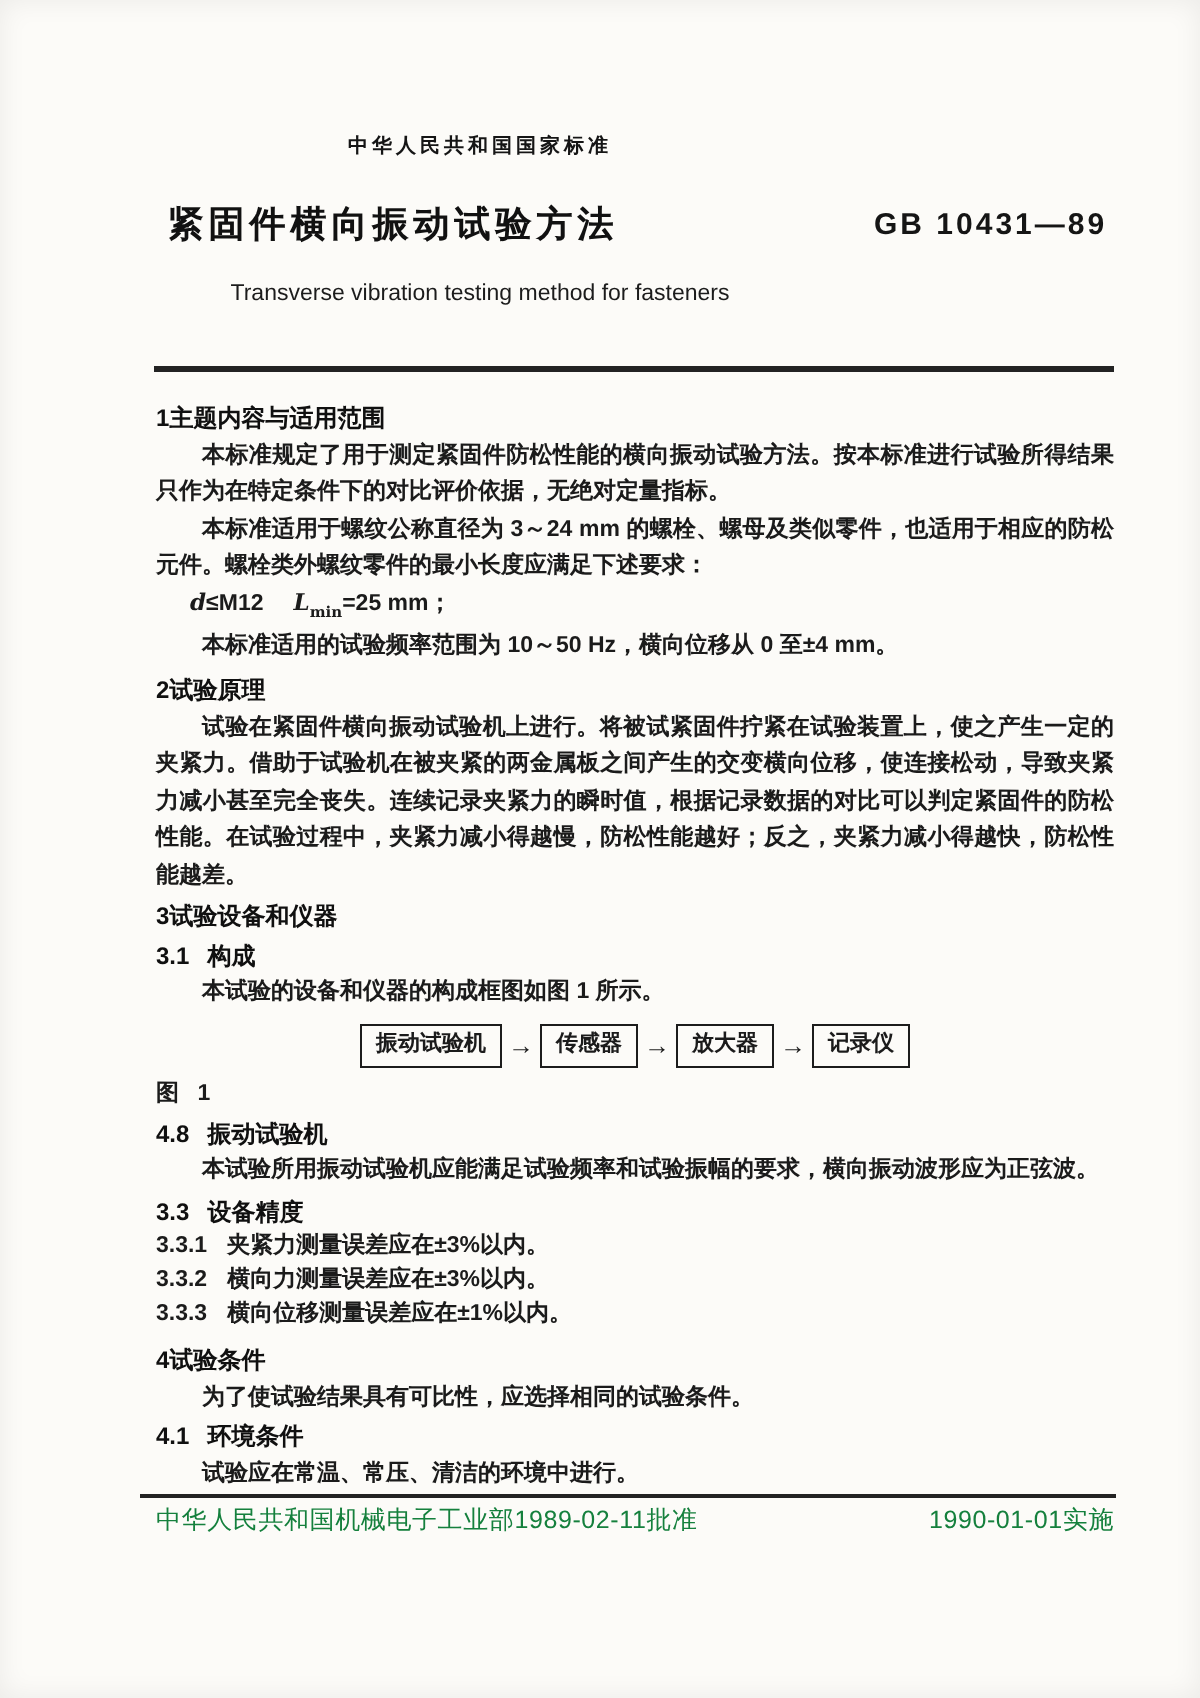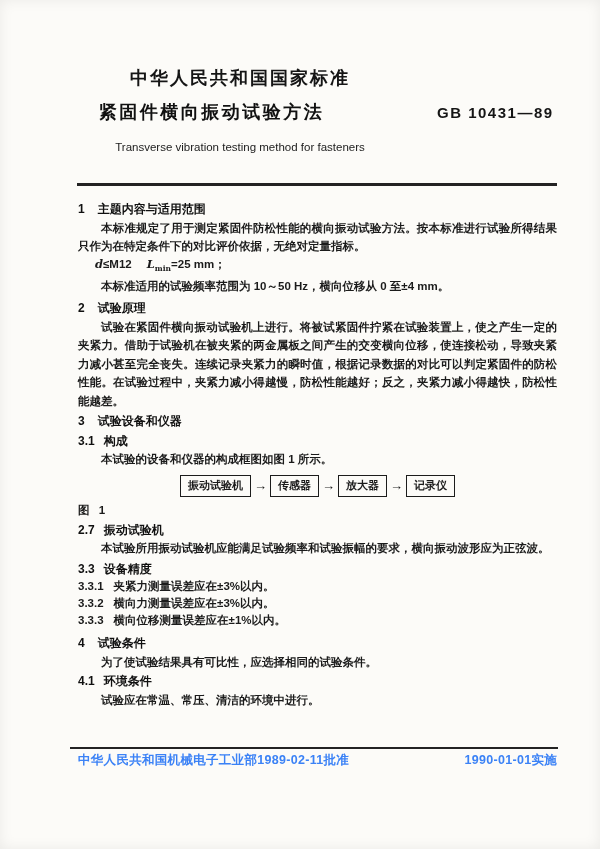--- a/index.html
+++ b/index.html
@@ -13,25 +13,25 @@
     width:600px;height:849px;
     background:#fcfbf8;
     color:#1a1a1a;
     overflow:hidden;
     box-shadow:inset 0 0 14px rgba(0,0,0,0.07);
   }
   
   .std-label{
     position:absolute;top:66px;left:0;width:480px;
     text-align:center;
-    font-size:18px;font-weight:bold;letter-spacing:2px;
+    font-size:10px;font-weight:bold;letter-spacing:2px;
     color:#151515;
   }
   .doc-title{
-    position:absolute;top:100px;left:16px;width:391px;
+    position:absolute;top:100px;left:1px;width:391px;
     text-align:center;
     font-size:18px;font-weight:bold;letter-spacing:2.5px;
     color:#111;
   }
   .doc-code{
     position:absolute;top:104px;left:437px;
     font-size:15px;font-weight:bold;letter-spacing:1.5px;
     color:#151515;
   }
   .subtitle-en{
@@ -47,21 +47,21 @@
   
   .doc-body{
     position:absolute;top:197px;left:78px;width:479px;
     font-size:11.5px;line-height:18.5px;
     font-weight:600;
     text-align:justify;
     color:#1b1b1b;
   }
   .sec-head{font-size:12px;font-weight:bold;color:#101010;line-height:18.5px;}
   .sec-head .num{display:inline-block;}
-  .sec-head .ht{margin-left:13px;}
+  .sec-head .ht{}
   .sec-head.sub .ht{margin-left:9px;}
   .mt1{margin-top:1px;}.mt2{margin-top:2px;}.mt3{margin-top:3px;}
   .mt4{margin-top:4px;}.mt5{margin-top:5px;}
   p.body-p{margin:0;text-indent:2em;}
   .spec-line{
     line-height:17px;padding-left:17px;
     font-weight:600;
   }
   .var{font-family:"DejaVu Serif", serif;font-style:italic;font-weight:bold;}
   .spec-line .lvar{margin-left:15px;}
@@ -93,41 +93,42 @@
     letter-spacing:3px;
   }
   
   .foot-rule{
     position:absolute;top:747px;left:70px;width:488px;height:2px;
     background:#232323;
   }
   .doc-footer{
     position:absolute;top:752px;left:78px;width:479px;
     display:flex;justify-content:space-between;
-    font-size:12.5px;font-weight:bold;color:#3b82f6;
+    font-size:12.5px;font-weight:normal;color:#15803d;
     letter-spacing:0.3px;
   }
 </style>
 </head>
 <body>
 
 <div class="page">
 
   <div class="std-label">中华人民共和国国家标准</div>
   <div class="doc-title">紧固件横向振动试验方法</div>
   <div class="doc-code">GB 10431—89</div>
   <div class="subtitle-en">Transverse vibration testing method for fasteners</div>
   <div class="head-rule"></div>
 
   <div class="doc-body">
 
     <div class="sec-head mt3">
       <span class="num">1</span><span class="ht">主题内容与适用范围</span>
     </div>
     <p class="body-p mt2">本标准规定了用于测定紧固件防松性能的横向振动试验方法。按本标准进行试验所得结果只作为在特定条件下的对比评价依据，无绝对定量指标。</p>
+    <p class="body-p">本标准适用于螺纹公称直径为 3～24 mm 的螺栓、螺母及类似零件，也适用于相应的防松元件。螺栓类外螺纹零件的最小长度应满足下述要求：</p>
 
     <div class="spec-line">
       <span class="var">d</span><span>≤M12</span><span class="var lvar">L</span><sub>min</sub><span>=25 mm；</span>
     </div>
 
     <p class="body-p">本标准适用的试验频率范围为 10～50 Hz，横向位移从 0 至±4 mm。</p>
 
     <div class="sec-head mt4">
       <span class="num">2</span><span class="ht">试验原理</span>
     </div>
@@ -147,21 +148,21 @@
       <span class="darrow">→</span>
       <span class="dbox">传感器</span>
       <span class="darrow">→</span>
       <span class="dbox">放大器</span>
       <span class="darrow">→</span>
       <span class="dbox">记录仪</span>
     </div>
     <div class="dcaption">图 1</div>
 
     <div class="sec-head sub mt2">
-      <span class="num">2.7</span><span class="ht">振动试验机</span>
+      <span class="num">4.8</span><span class="ht">振动试验机</span>
     </div>
     <p class="body-p">本试验所用振动试验机应能满足试验频率和试验振幅的要求，横向振动波形应为正弦波。</p>
 
     <div class="sec-head sub mt2">
       <span class="num">3.3</span><span class="ht">设备精度</span>
     </div>
     <p class="li-line">
       <span class="num">3.3.1</span><span>夹紧力测量误差应在±3%以内。</span>
     </p>
     <p class="li-line">

